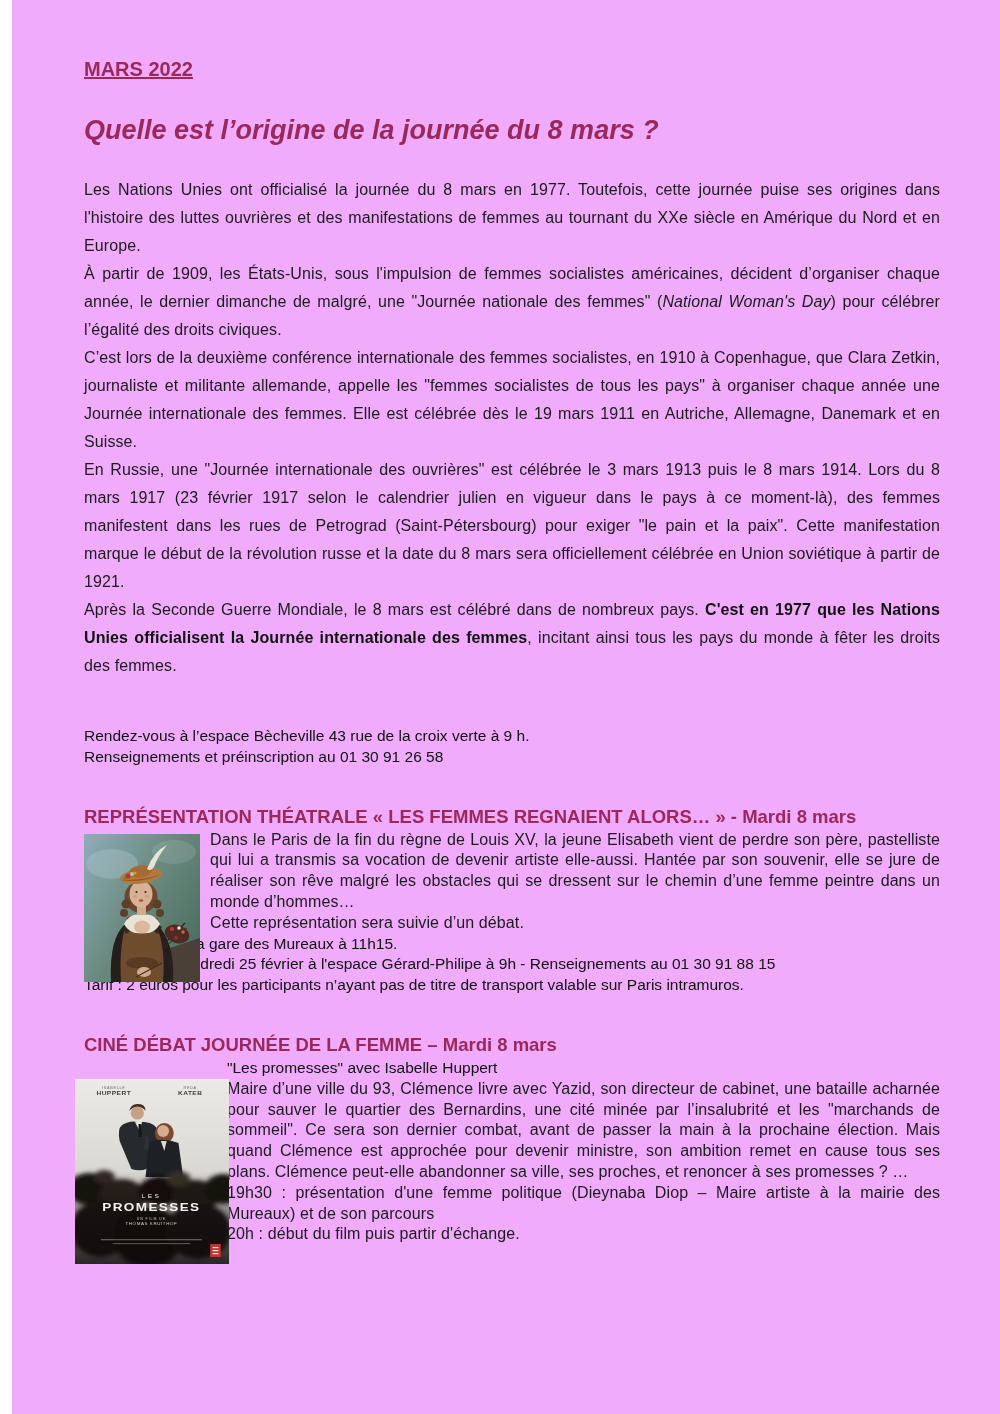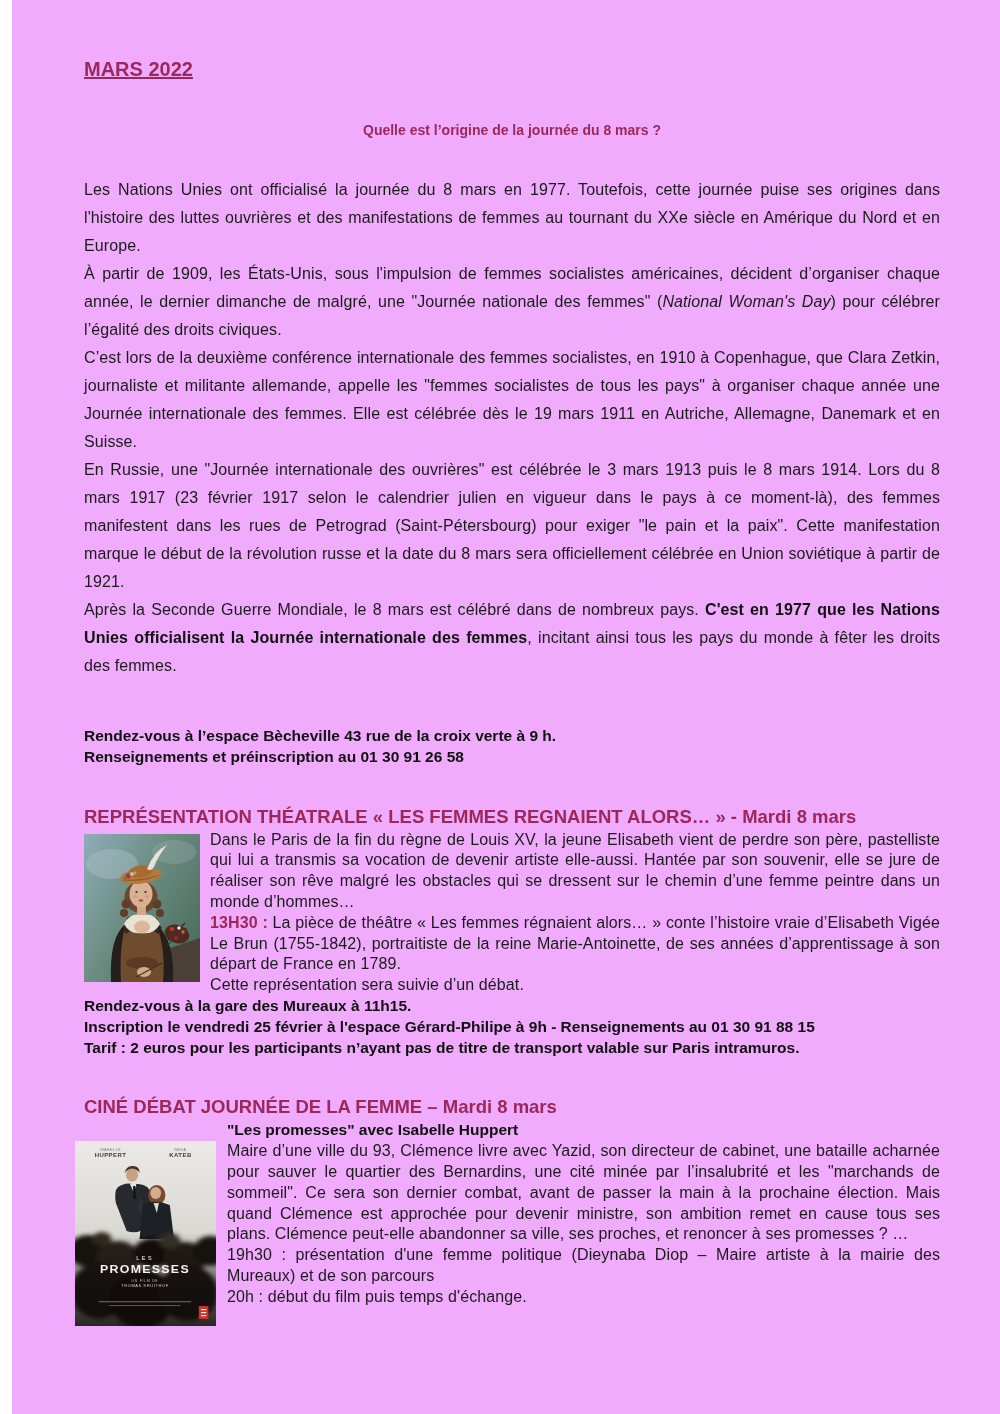--- a/index.html
+++ b/index.html
@@ -12,42 +12,42 @@
     font-family:"Liberation Sans", sans-serif;
     color:#1b1b1b;
     overflow:hidden;
     margin-left:12px;
   }
   .kicker {
     color:#9B285A; font-size:20px; font-weight:bold;
     text-decoration:underline; line-height:22px;
   }
   .main-title {
-    margin-top:38px; text-align:center;
-    color:#9B285A; font-size:14px; font-weight:bold; line-height:24px;
+    margin-top:38px; text-align:left;
+    color:#9B285A; font-size:27px; font-weight:bold; line-height:24px;font-style:italic;
   }
   .intro {
     margin-top:34px; font-size:16px; line-height:28px;
     text-align:justify; letter-spacing:0.1px;
   }
   .intro p { margin:0; }
   .event { margin-top:36px; }
   .event.atelier { margin-top:46px; }
   .event-title {
     margin:0; color:#9B285A; font-size:18.5px; font-weight:bold; line-height:26px;
     white-space:nowrap;
   }
   .event p { margin:0; font-size:16px; line-height:20.8px; letter-spacing:0.1px; }
-  .bold-line { font-weight:bold; font-size:15.5px !important; letter-spacing:0 !important; color:#111; }
+  .bold-line { font-weight:normal; font-size:15.5px !important; letter-spacing:0 !important; color:#111; }
   .media-body { position:relative; text-align:justify; }
   .theatre-body { margin-left:126px; }
   .cine-body { margin-left:143px; }
   .figure { position:absolute; margin:0; padding:0; }
   .painting-fig { left:-126px; top:4px; width:116px; height:148px; }
-  .poster-fig  { left:-152px; top:21px; width:141px; height:185px; }
+  .poster-fig  { left:-152px; top:21px; width:154px; height:185px; }
   .figure svg { display:block; width:100%; height:100%; }
   .accent-inline { color:#9B285A; font-weight:bold; }
   em.wday { font-style:italic; }
   b.inbold { font-weight:bold; color:#111; }
 </style>
 </head>
 <body>
 
 <div class="page">
 
@@ -126,21 +126,20 @@
               <circle cx="95" cy="94" r="1.8" fill="#e8e4da"></circle>
               <circle cx="99" cy="98" r="1.7" fill="#b5792e"></circle>
               <circle cx="92" cy="104" r="2" fill="#8e2f28"></circle>
             </g>
             <ellipse cx="60" cy="138" rx="7" ry="5" fill="#d3a98c"></ellipse>
             <path d="M52,143 L78,129" stroke="#3a2d22" stroke-width="1.1"></path>
           </g>
         </svg>
       </figure>
       <p>Dans le Paris de la fin du règne de Louis XV, la jeune Elisabeth vient de perdre son père, pastelliste qui lui a transmis sa vocation de devenir artiste elle-aussi. Hantée par son souvenir, elle se jure de réaliser son rêve malgré les obstacles qui se dressent sur le chemin d’une femme peintre dans un monde d’hommes…</p>
-      <p><span class="accent-inline">13H30 :</span><span> La pièce de théâtre « Les femmes régnaient alors… » conte l’histoire vraie d’Elisabeth Vigée Le Brun (1755-1842), portraitiste de la reine Marie-Antoinette, de ses années d’apprentissage à son départ de France en 1789.</span></p>
       <p>Cette représentation sera suivie d’un débat.</p>
     </div>
     <p class="bold-line">Rendez-vous à la gare des Mureaux à 11h15.</p>
     <p class="bold-line">Inscription le vendredi 25 février à l'espace Gérard-Philipe à 9h - Renseignements au 01 30 91 88 15</p>
     <p class="bold-line">Tarif : 2 euros pour les participants n’ayant pas de titre de transport valable sur Paris intramuros.</p>
   </section>
 
   <section class="event cine">
     <h3 class="event-title">CINÉ DÉBAT JOURNÉE DE LA FEMME – Mardi 8 mars</h3>
     <div class="media-body cine-body">
@@ -209,17 +208,17 @@
             <rect x="115" y="165" width="9" height="13" fill="#c3342c"></rect>
             <rect x="117" y="168" width="5" height="1.2" fill="#f2e8e4"></rect>
             <rect x="117" y="171" width="5" height="1.2" fill="#f2e8e4"></rect>
             <rect x="117" y="174" width="5" height="1.2" fill="#f2e8e4"></rect>
           </g>
         </svg>
       </figure>
       <p class="bold-line">"Les promesses" avec Isabelle Huppert</p>
       <p>Maire d’une ville du 93, Clémence livre avec Yazid, son directeur de cabinet, une bataille acharnée pour sauver le quartier des Bernardins, une cité minée par l’insalubrité et les "marchands de sommeil". Ce sera son dernier combat, avant de passer la main à la prochaine élection. Mais quand Clémence est approchée pour devenir ministre, son ambition remet en cause tous ses plans. Clémence peut-elle abandonner sa ville, ses proches, et renoncer à ses promesses ? …</p>
       <p>19h30 : présentation d'une femme politique (Dieynaba Diop – Maire artiste à la mairie des Mureaux) et de son parcours</p>
-      <p>20h : début du film puis temps d'échange.</p>
+      <p>20h : début du film puis partir d'échange.</p>
     </div>
   </section>
 
 </div>
 
 </body></html>

